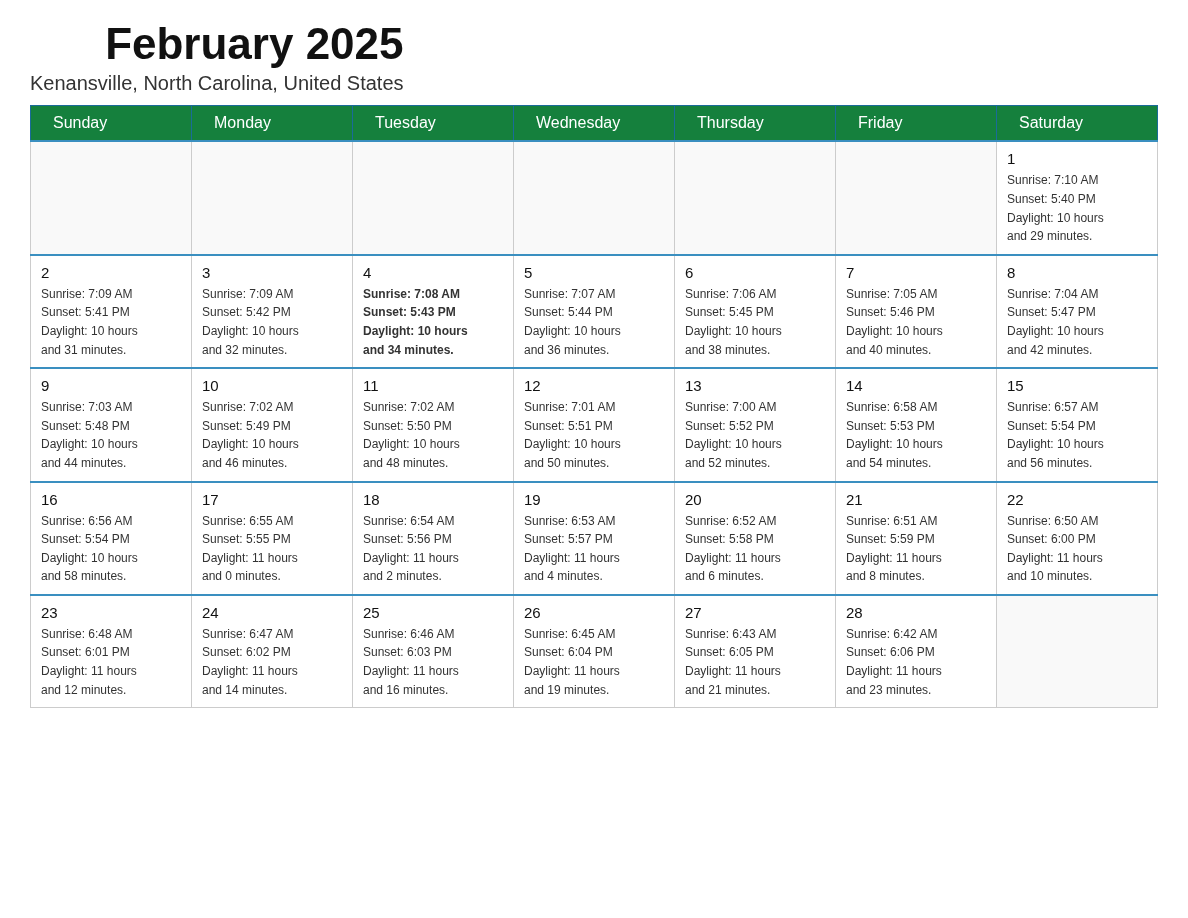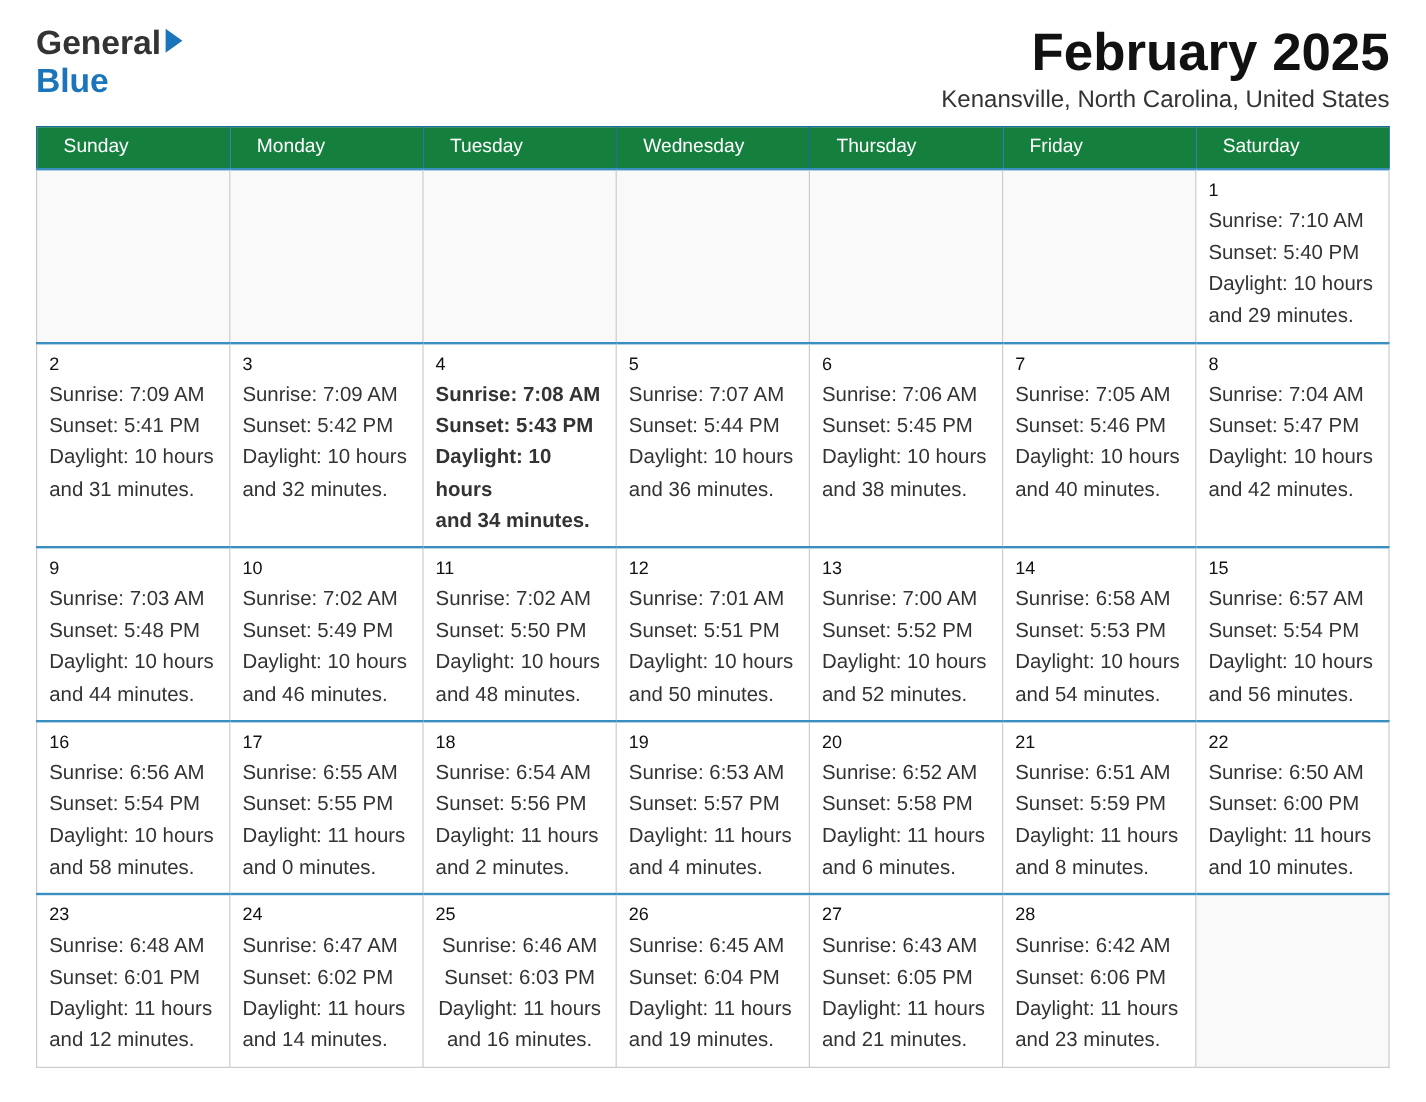--- a/index.html
+++ b/index.html
@@ -63,21 +63,21 @@
       background: #f9f9f9;
     }
     .day-num {
       font-size: 15px;
       font-weight: normal;
       color: #111;
       display: block;
       margin-bottom: 4px;
     }
     .day-info {
-      font-size: 17px;
+      font-size: 12px;
       line-height: 1.55;
       color: #333;
     }
     .last-row td {
       border-bottom: 1px solid #ccc;
     }
     .logo-line1 {
       display: flex;
       align-items: center;
       font-size: 28px;
@@ -99,27 +99,20 @@
       border-left: 14px solid #1a75bb;
       vertical-align: middle;
       position: relative;
       top: -2px;
     }
   </style>
 </head>
 <body>
 
 <div class="header">
-  <div class="logo">
-    <div class="logo-line1">
-      <span>General</span>
-        <span class="arrow-right"></span>
-    </div>
-    <div class="logo-line2">Blue</div>
-  </div>
   <div class="title-section">
     <div class="calendar-title">February 2025</div>
     <div class="location">Kenansville, North Carolina, United States</div>
   </div>
 </div>
 
 <table class="calendar">
   <thead>
     <tr>
     <th>Sunday</th>
@@ -310,21 +303,21 @@
         </td>
         <td>
           <span class="day-num">24</span>
           <div class="day-info" style="white-space: pre-line;">Sunrise: 6:47 AM
 Sunset: 6:02 PM
 Daylight: 11 hours
 and 14 minutes.</div>
         </td>
         <td>
           <span class="day-num">25</span>
-          <div class="day-info" style="white-space: pre-line; text-align: center;">Sunrise: 6:46 AM
+          <div class="day-info" style="white-space: pre-line;">Sunrise: 6:46 AM
 Sunset: 6:03 PM
 Daylight: 11 hours
 and 16 minutes.</div>
         </td>
         <td>
           <span class="day-num">26</span>
           <div class="day-info" style="white-space: pre-line;">Sunrise: 6:45 AM
 Sunset: 6:04 PM
 Daylight: 11 hours
 and 19 minutes.</div>

